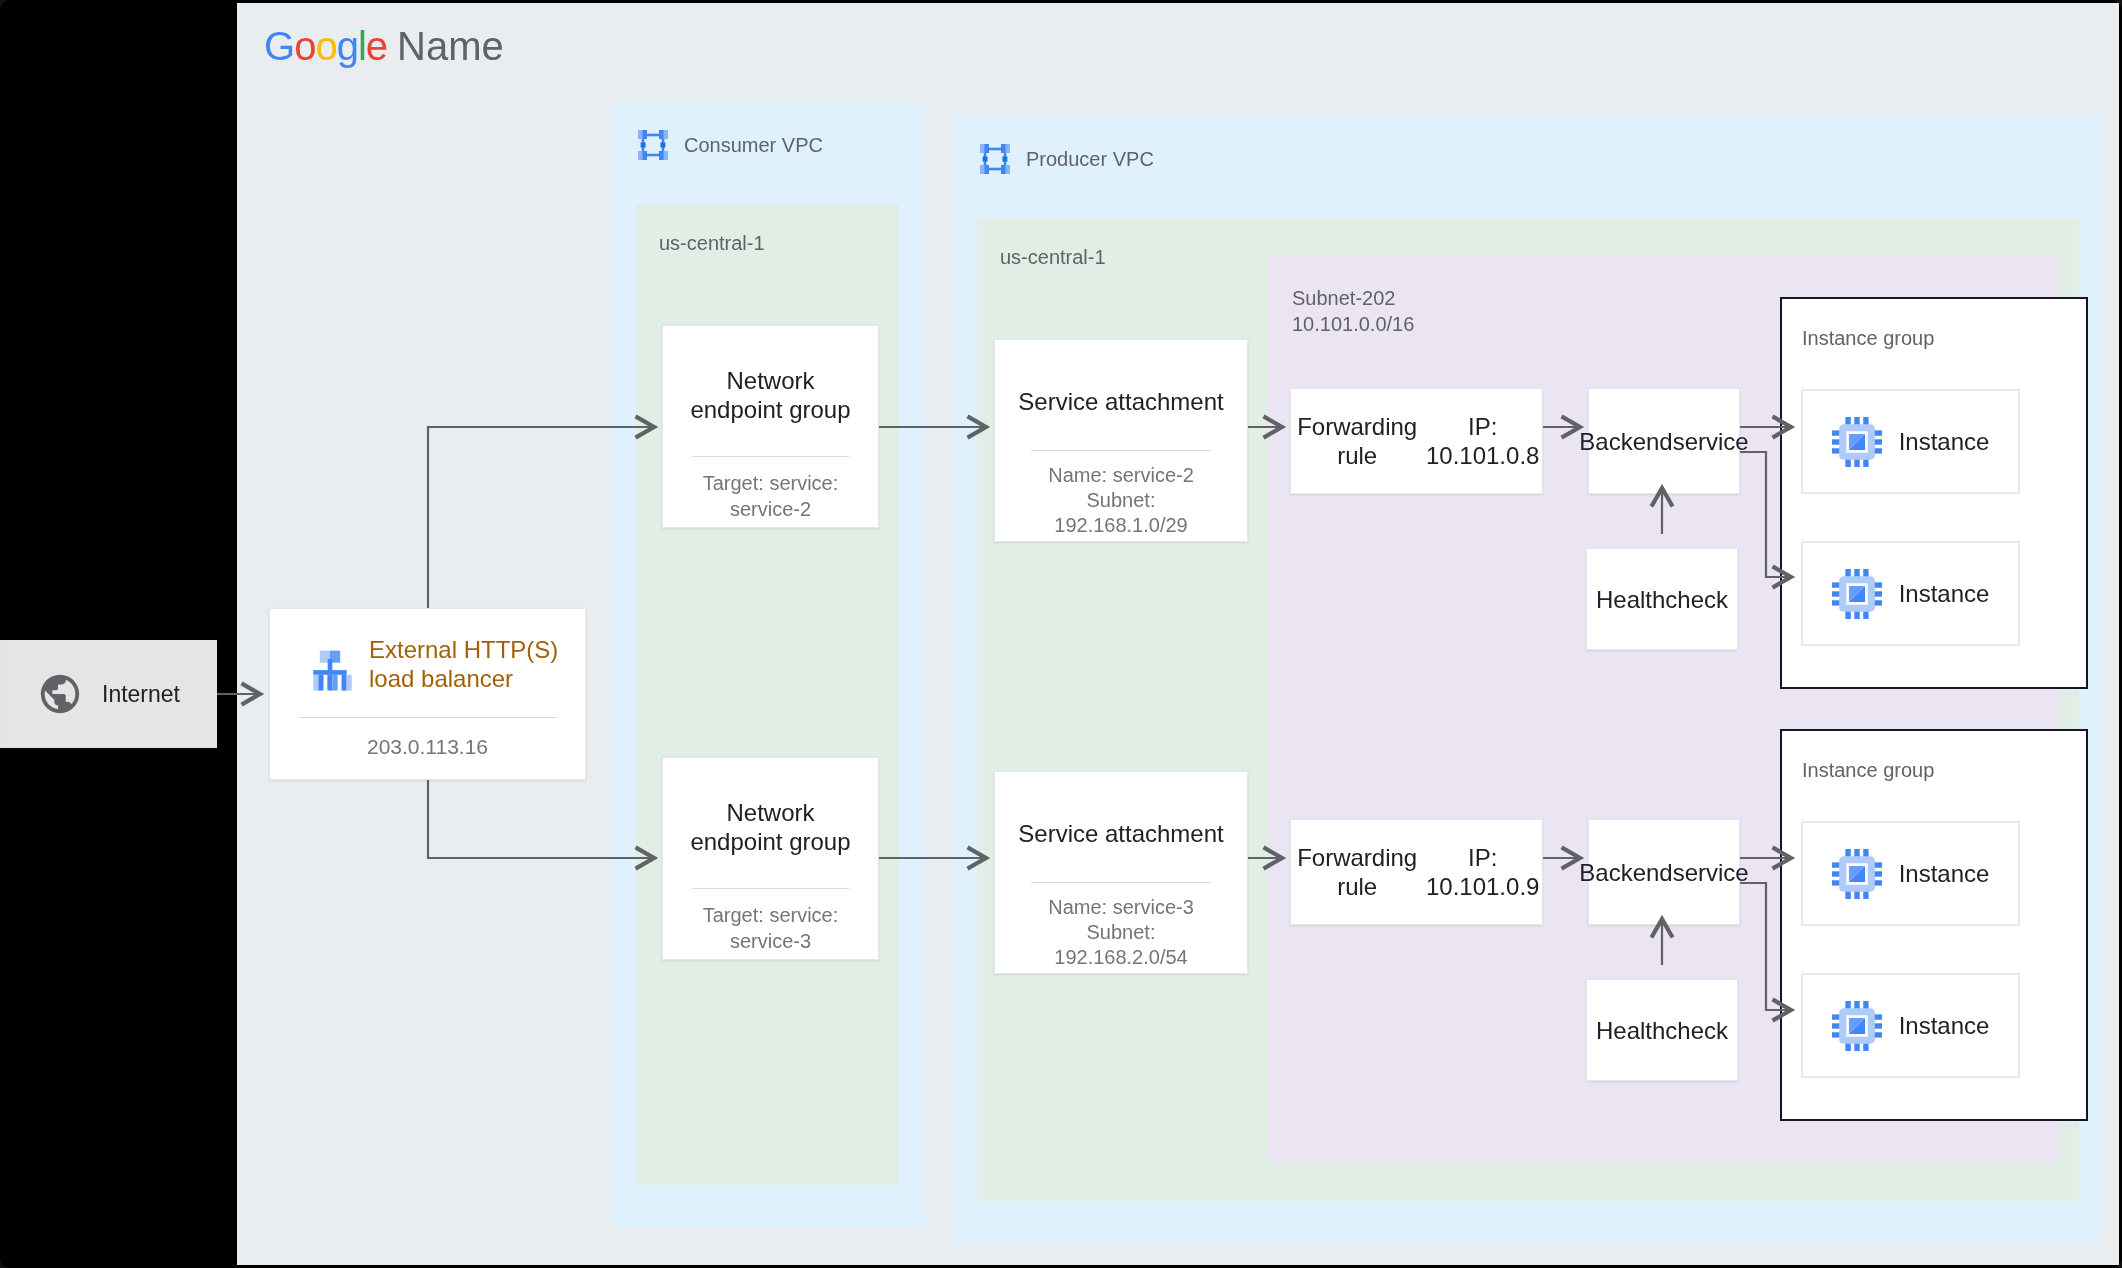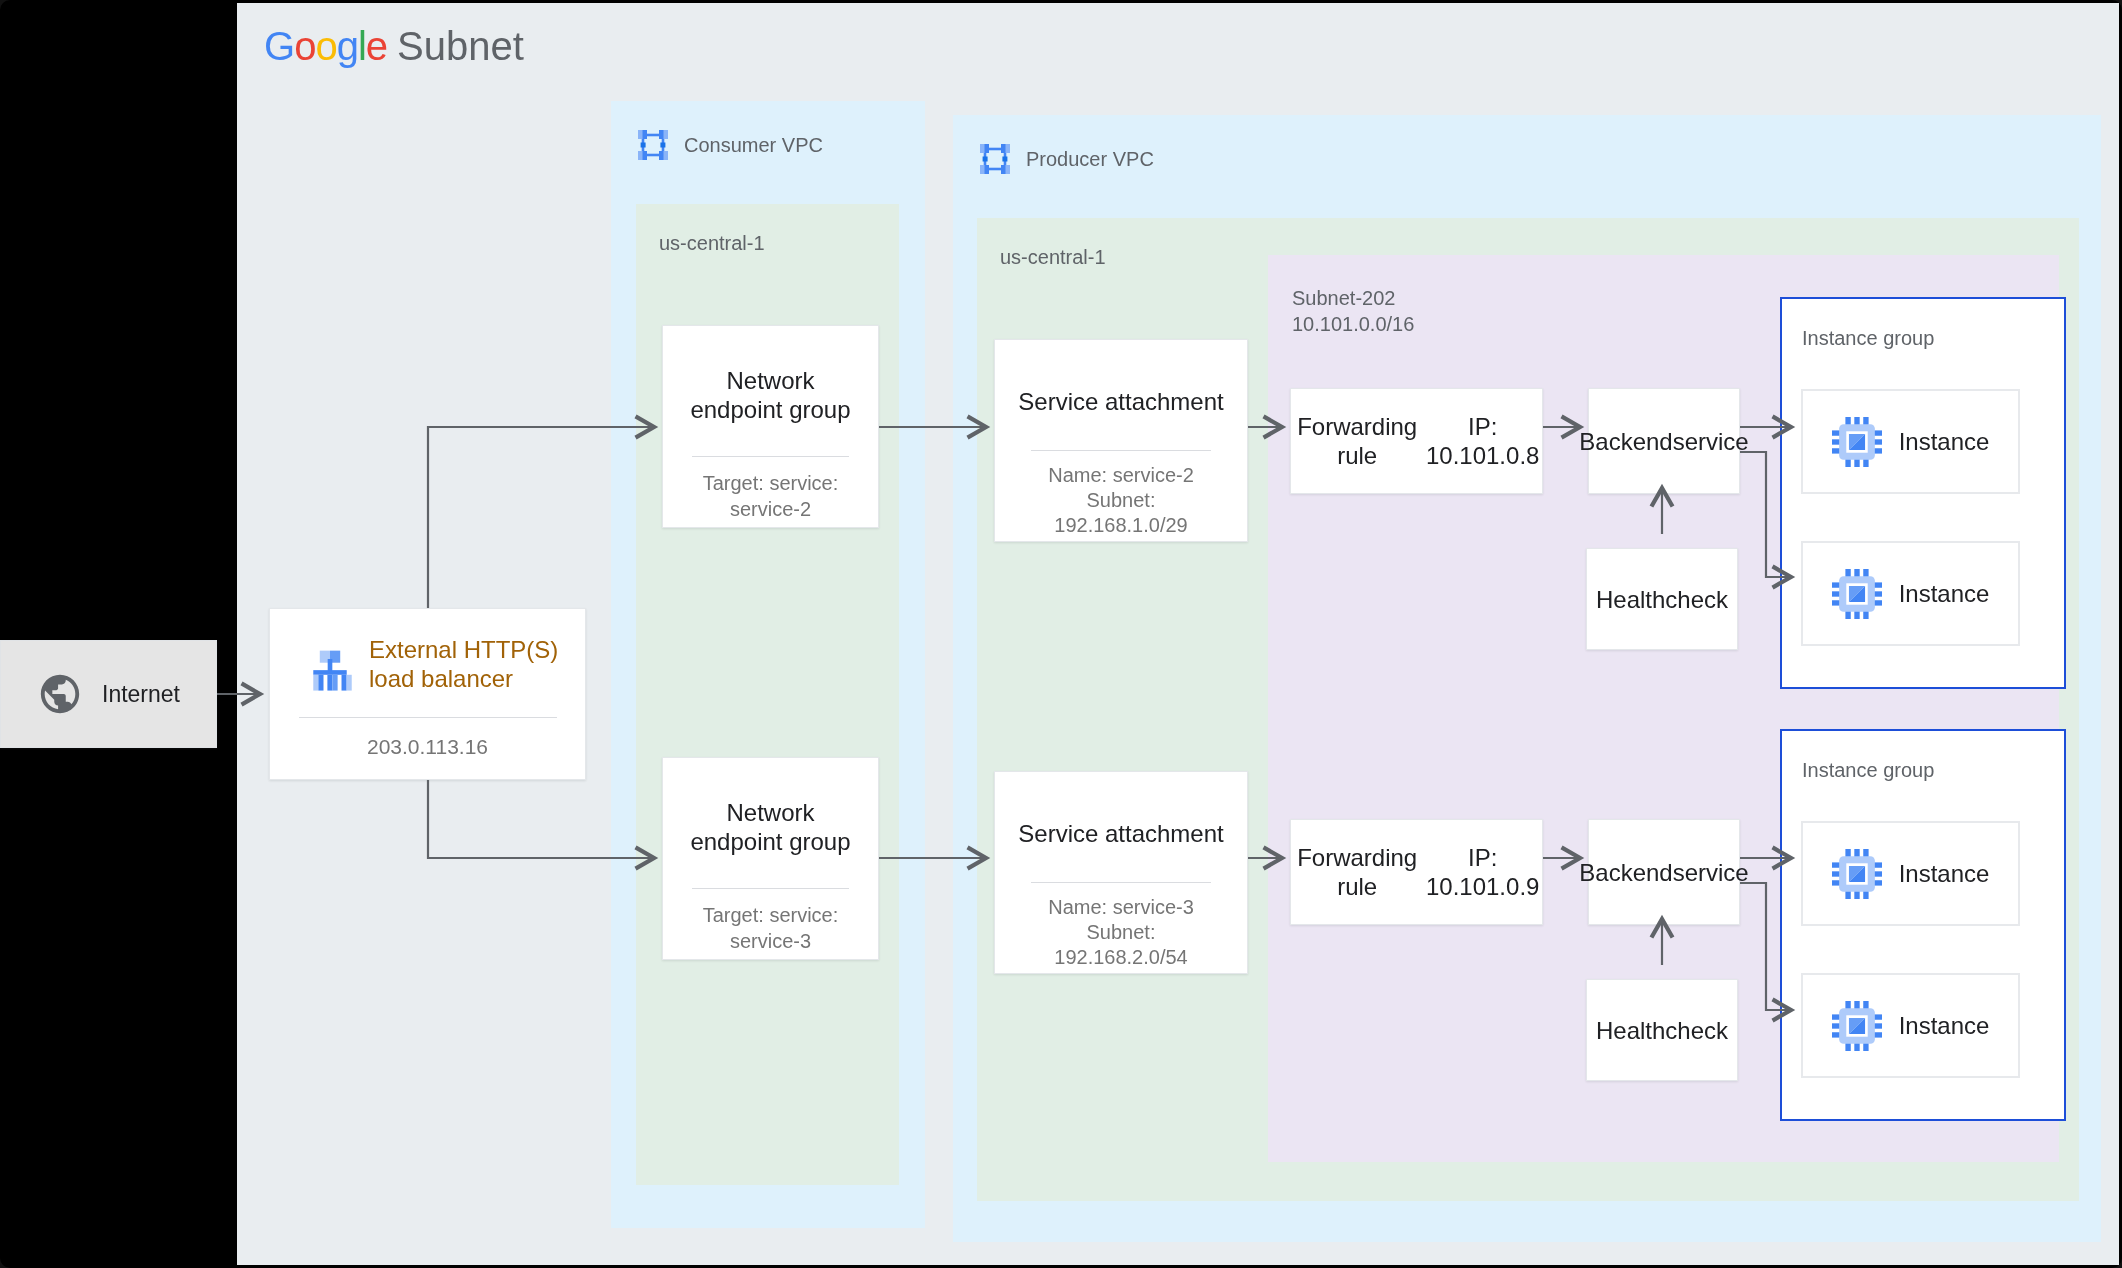--- a/index.html
+++ b/index.html
@@ -36,21 +36,21 @@
 
   .sa{width:254px;height:203px;padding-top:47px;}
   .sa .card-divider{width:180px;margin-top:34px;}
   .sa .card-sub{margin-top:12px;line-height:25px;}
 
   .center-card{display:flex;flex-direction:row;align-items:center;justify-content:center;}
   .fr{width:253px;height:106px;}
   .bs{width:152px;height:106px;}
   .hc{width:152px;height:102px;}
 
-  .ig{position:absolute;width:286px;height:392px;background:#fff;border:2px solid #1d4ed8;
+  .ig{position:absolute;width:308px;height:392px;background:#fff;border:2px solid #0f172a;
       box-sizing:border-box;z-index:2;}
   .ig-label{position:absolute;left:20px;top:28px;font-size:20px;color:#5f6368;}
   .inst{position:absolute;left:19px;width:219px;height:105px;background:#fff;border:2px solid #e7e9ec;
         box-sizing:border-box;display:flex;align-items:center;justify-content:center;gap:17px;}
   .inst-label{font-size:24px;color:#202124;}
   .inst-1{top:90px}.inst-2{top:242px}
 
   
   .internet{position:absolute;left:0px;top:640px;width:217px;height:108px;background:#e5e5e5;
             border:1px solid #e0e3e6;box-sizing:border-box;display:flex;align-items:center;
@@ -137,21 +137,21 @@
     <g id="ico-globe">
       <path fill="#5f6368" transform="scale(1.8333)" d="M12 2C6.48 2 2 6.48 2 12s4.48 10 10 10 10-4.48 10-10S17.52 2 12 2zm-1 17.93c-3.95-.49-7-3.85-7-7.93 0-.62.08-1.21.21-1.79L9 15v1c0 1.1.9 2 2 2v1.93zm6.9-2.54c-.26-.81-1-1.39-1.9-1.39h-1v-3c0-.55-.45-1-1-1H8v-2h2c.55 0 1-.45 1-1V7h2c1.1 0 2-.9 2-2v-.41c2.93 1.19 5 4.06 5 7.41 0 2.08-.8 3.97-2.1 5.39z"></path>
     </g>
   </defs>
 </svg>
 
 <div class="stage">
   <div class="canvas"></div>
 
   <div class="logo">
-    <span class="gl-blue">G</span><span class="gl-red">o</span><span class="gl-yellow">o</span><span class="gl-blue">g</span><span class="gl-green">l</span><span class="gl-red">e</span><span class="gl-cloud">Subnet</span>
+    <span class="gl-blue">G</span><span class="gl-red">o</span><span class="gl-yellow">o</span><span class="gl-blue">g</span><span class="gl-green">l</span><span class="gl-red">e</span><span class="gl-cloud">Name</span>
   </div>
 
   <div class="internet">
     <svg width="46" height="46" viewBox="0 0 44 44">
         <use href="#ico-globe"></use>
       </svg>
     <span class="internet-label">Internet</span>
   </div>
 
   <div class="lb">

